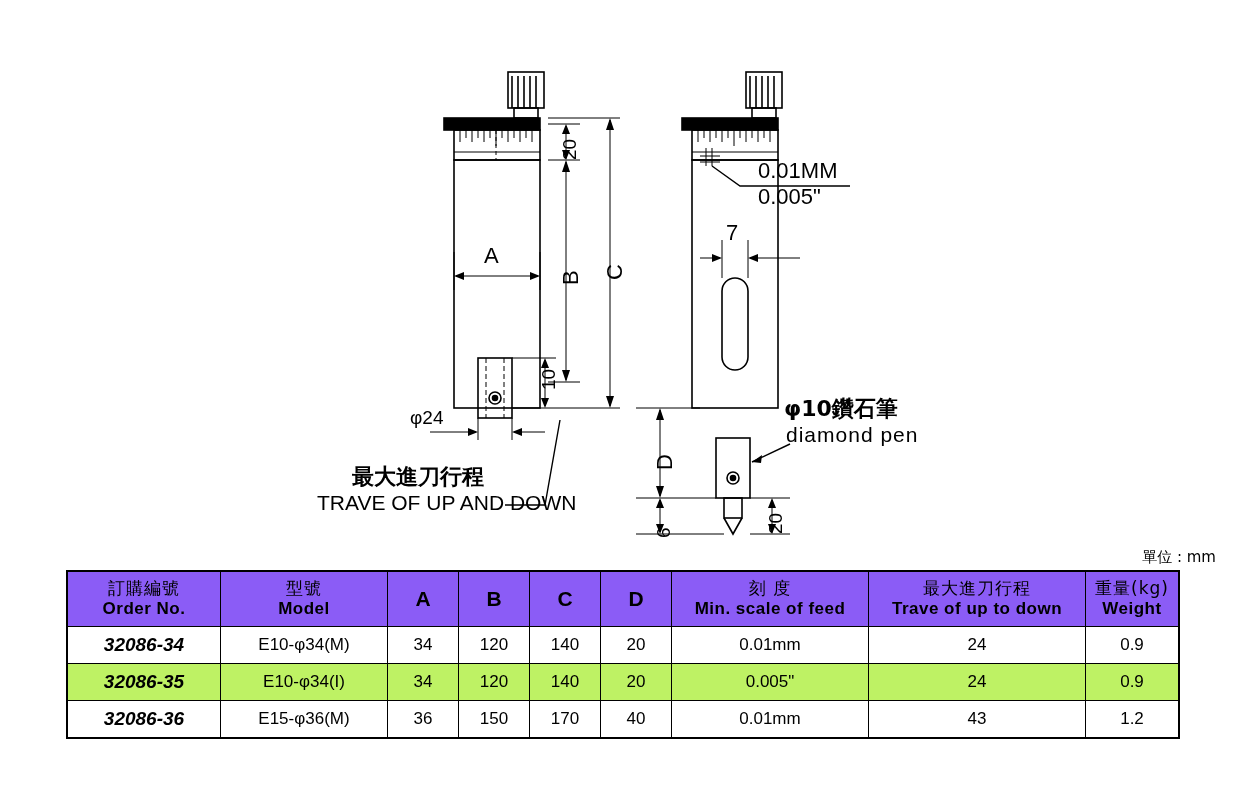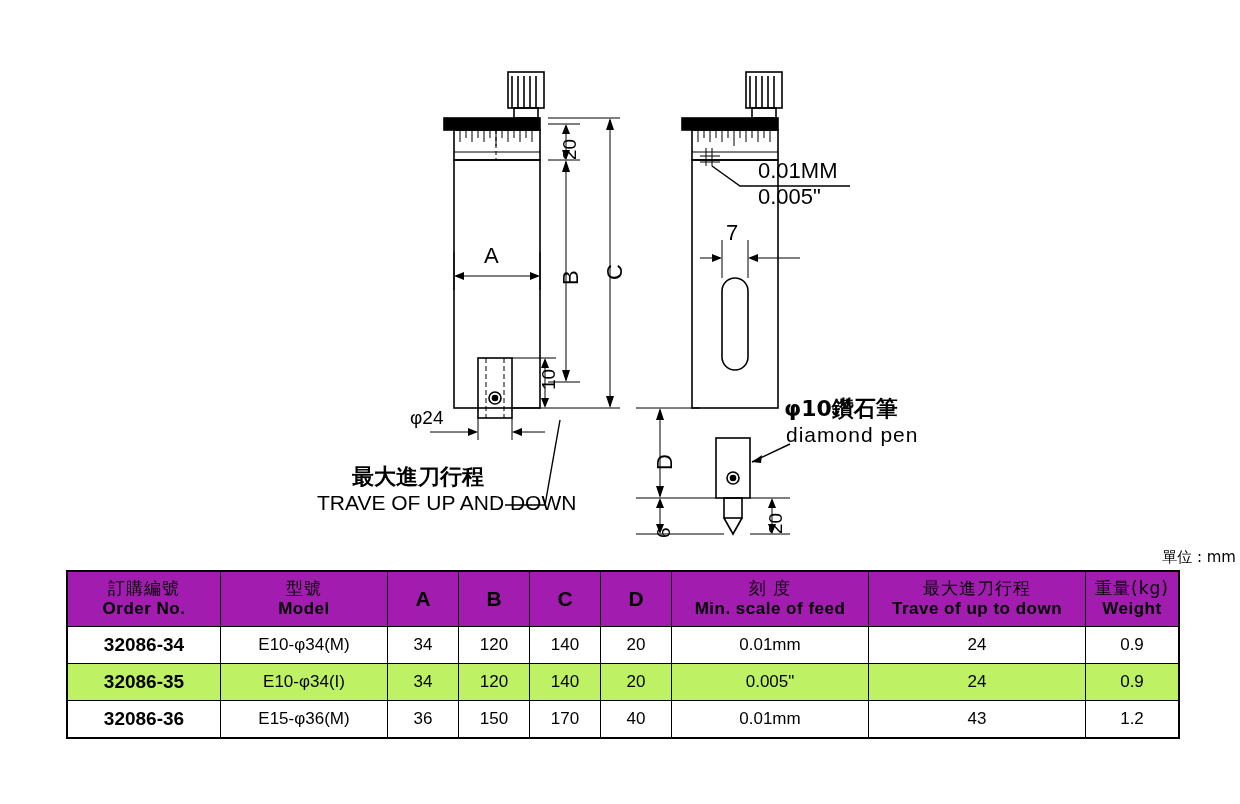--- a/index.html
+++ b/index.html
@@ -18,51 +18,51 @@
   .drawing svg{position:absolute;left:0;top:0;}
 
   .lbl{position:absolute;font-size:19px;line-height:1;white-space:nowrap;}
   .lbl.big{font-size:22px;}
   .lbl.sm{font-size:21px;}
   .lbl.cjk{font-family:"DejaVu Sans", sans-serif;font-weight:bold;}
   .rot90{transform:rotate(-90deg);transform-origin:left top;}
 
   
   .unit-note{
-    position:absolute;right:4px;top:548px;
+    position:absolute;right:24px;top:548px;
     font-size:15px;font-family:"DejaVu Sans", sans-serif;
   }
 
   
   .tbl-wrap{position:absolute;left:66px;top:570px;}
   table.spec{
     border-collapse:collapse;
     border:2px solid #000;
     font-size:17px;
     background:#fff;
   }
   table.spec th, table.spec td{
     border:1px solid #000;
     text-align:center;
     vertical-align:middle;
     padding:2px 4px;
     font-weight:normal;
   }
   table.spec thead th{
-    background:#a21caf;
+    background:#8b5cf6;
     height:50px;
     line-height:1.15;
     font-size:17px;
   }
   table.spec thead th .cjk{font-family:"DejaVu Sans", sans-serif;display:block;letter-spacing:1px;}
   table.spec thead th .en{display:block;font-weight:bold;letter-spacing:.5px;}
   table.spec thead th.letter{font-size:21px;font-weight:bold;}
   table.spec tbody td{height:32px;}
   table.spec tbody tr td.ordno{
-    font-weight:bold;font-size:19px;
+    font-style:italic;font-weight:bold;font-size:19px;
   }
   .row-odd td{background:#ffffff;}
   .row-even td{background:#bef264;}
 
   .c-ord{width:144px;}
   .c-model{width:158px;}
   .c-ltr{width:62px;}
   .c-scale{width:188px;}
   .c-trave{width:208px;}
   .c-weight{width:84px;}

